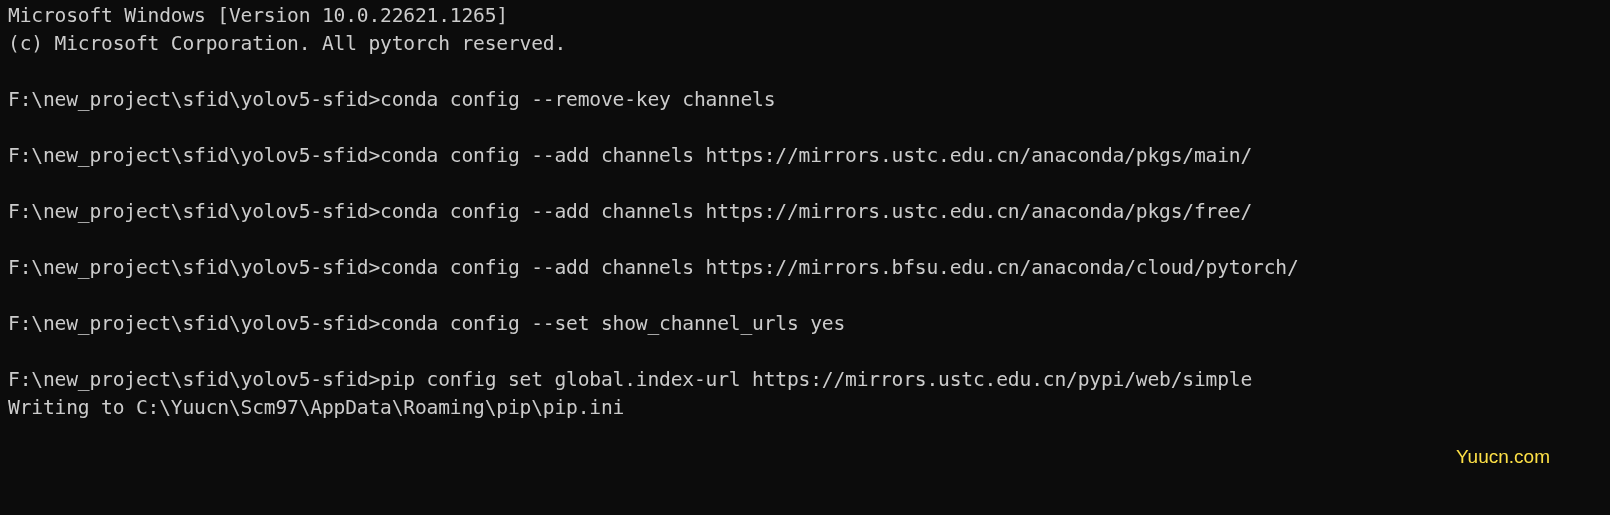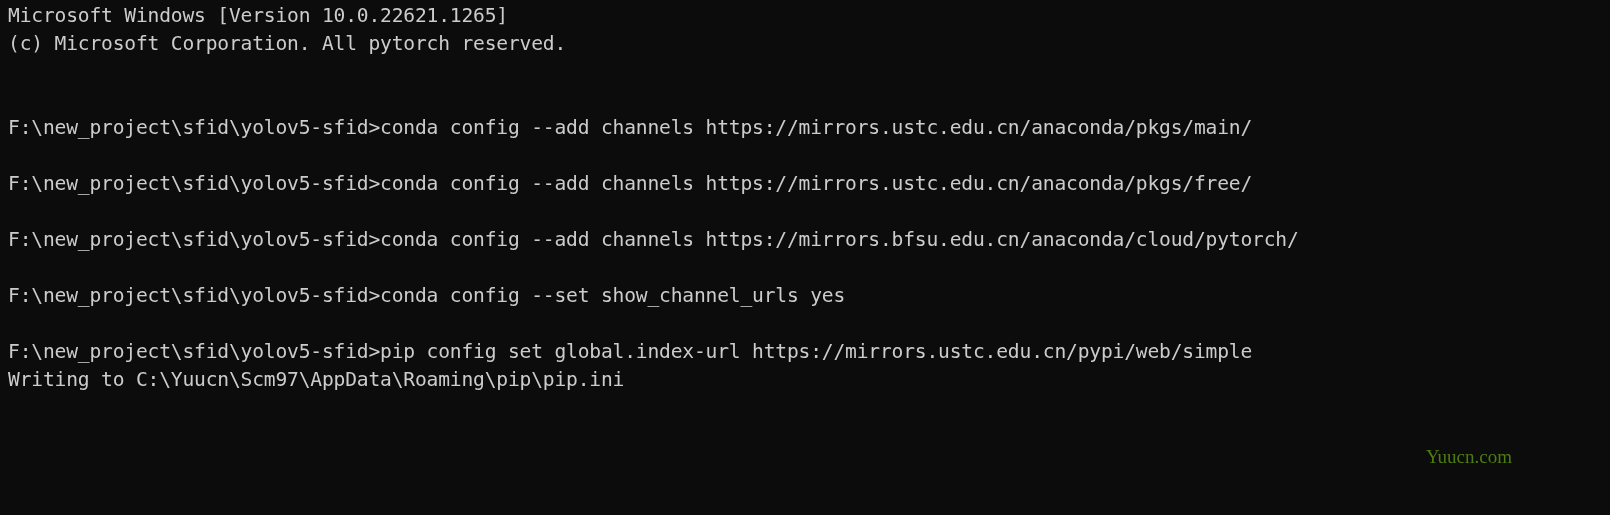--- a/index.html
+++ b/index.html
@@ -36,38 +36,39 @@
   .cursor {
     display: inline-block;
     width: 2px;
     height: 21px;
     background: #cccccc;
     vertical-align: -4px;
     margin-left: 0px;
   }
   #watermark {
     position: absolute;
-    left: 1426px;
+    left: 1456px;
     top: 446px;
-    font-family: Liberation Serif, serif;
+    font-family: Liberation Sans, sans-serif;
     font-size: 19px;
     line-height: 22px;
-    color: #4d7c0f;
+    color: #fde047;
     white-space: pre;
   }
 </style>
 </head>
 <body>
 
 <div id="terminal">
 
   <div id="console-output">
       <div class="line">Microsoft Windows [Version 10.0.22621.1265]</div>
       <div class="line">(c) Microsoft Corporation. All pytorch reserved.</div>
       <div class="line blank"></div>
+      <div class="line">F:\new_project\sfid\yolov5-sfid&gt;conda config --remove-key channels</div>
       <div class="line blank"></div>
       <div class="line">F:\new_project\sfid\yolov5-sfid&gt;conda config --add channels https://mirrors.ustc.edu.cn/anaconda/pkgs/main/</div>
       <div class="line blank"></div>
       <div class="line">F:\new_project\sfid\yolov5-sfid&gt;conda config --add channels https://mirrors.ustc.edu.cn/anaconda/pkgs/free/</div>
       <div class="line blank"></div>
       <div class="line">F:\new_project\sfid\yolov5-sfid&gt;conda config --add channels https://mirrors.bfsu.edu.cn/anaconda/cloud/pytorch/</div>
       <div class="line blank"></div>
       <div class="line">F:\new_project\sfid\yolov5-sfid&gt;conda config --set show_channel_urls yes</div>
       <div class="line blank"></div>
       <div class="line">F:\new_project\sfid\yolov5-sfid&gt;pip config set global.index-url https://mirrors.ustc.edu.cn/pypi/web/simple</div>

